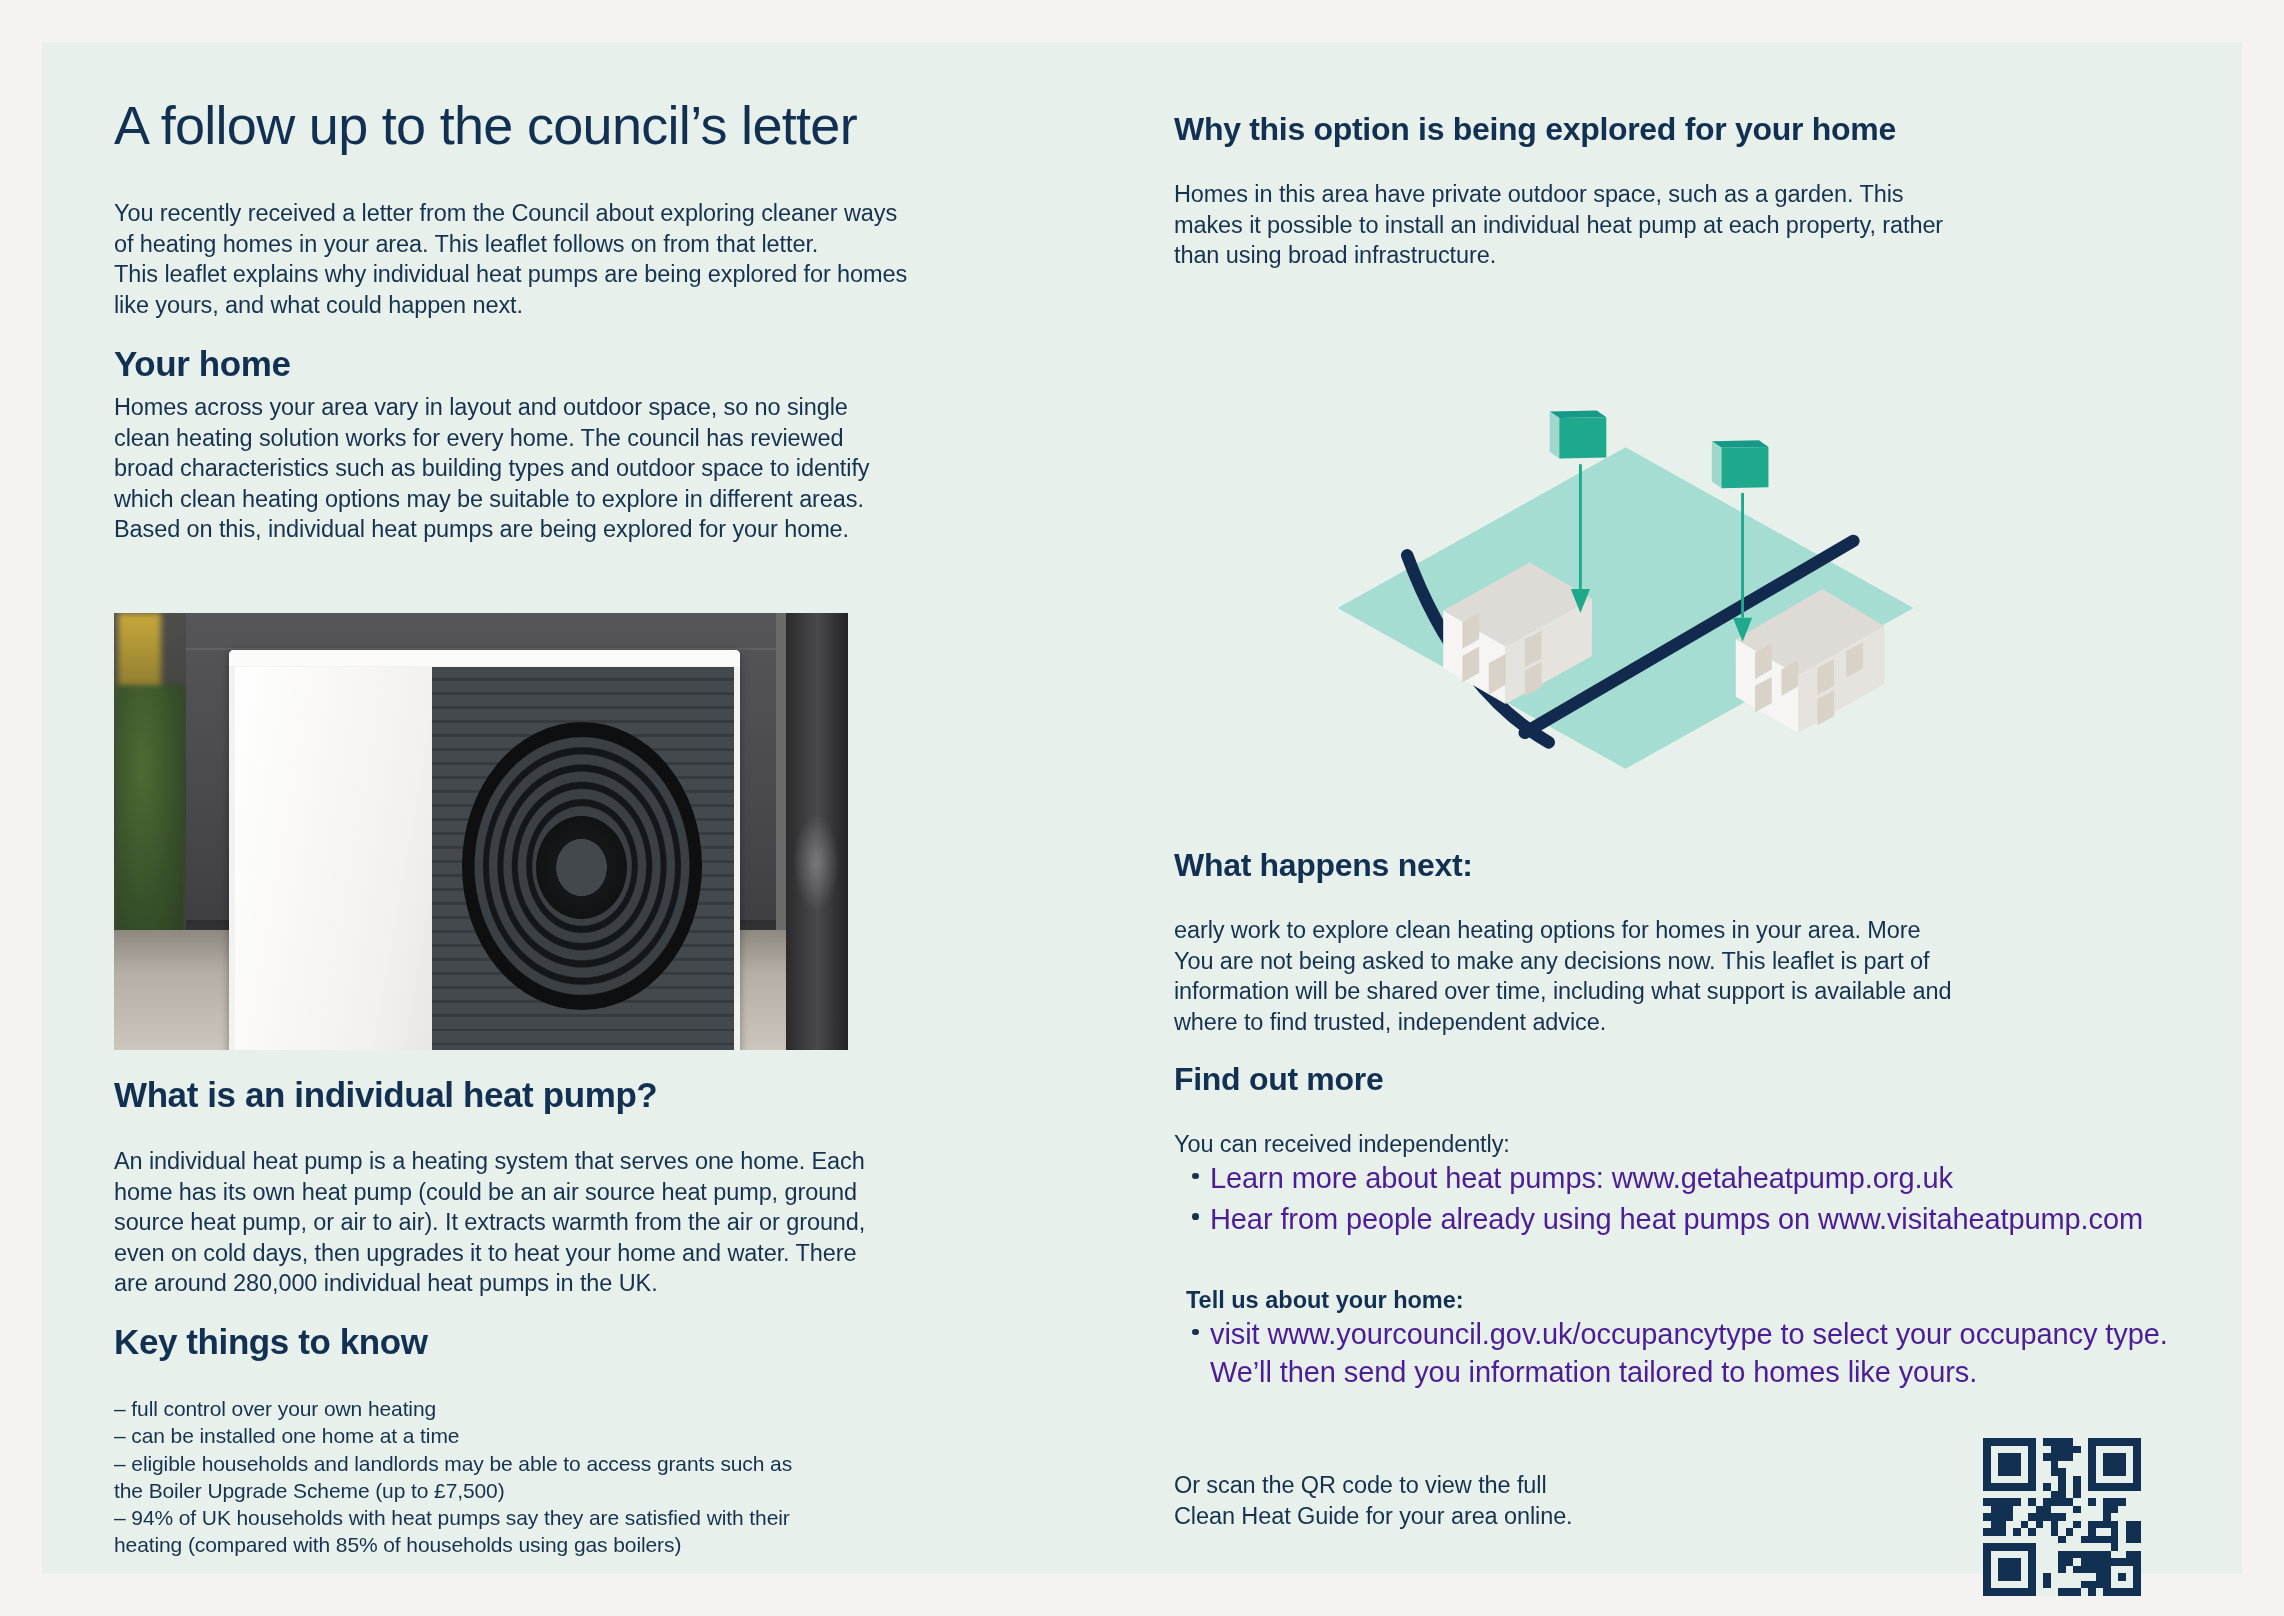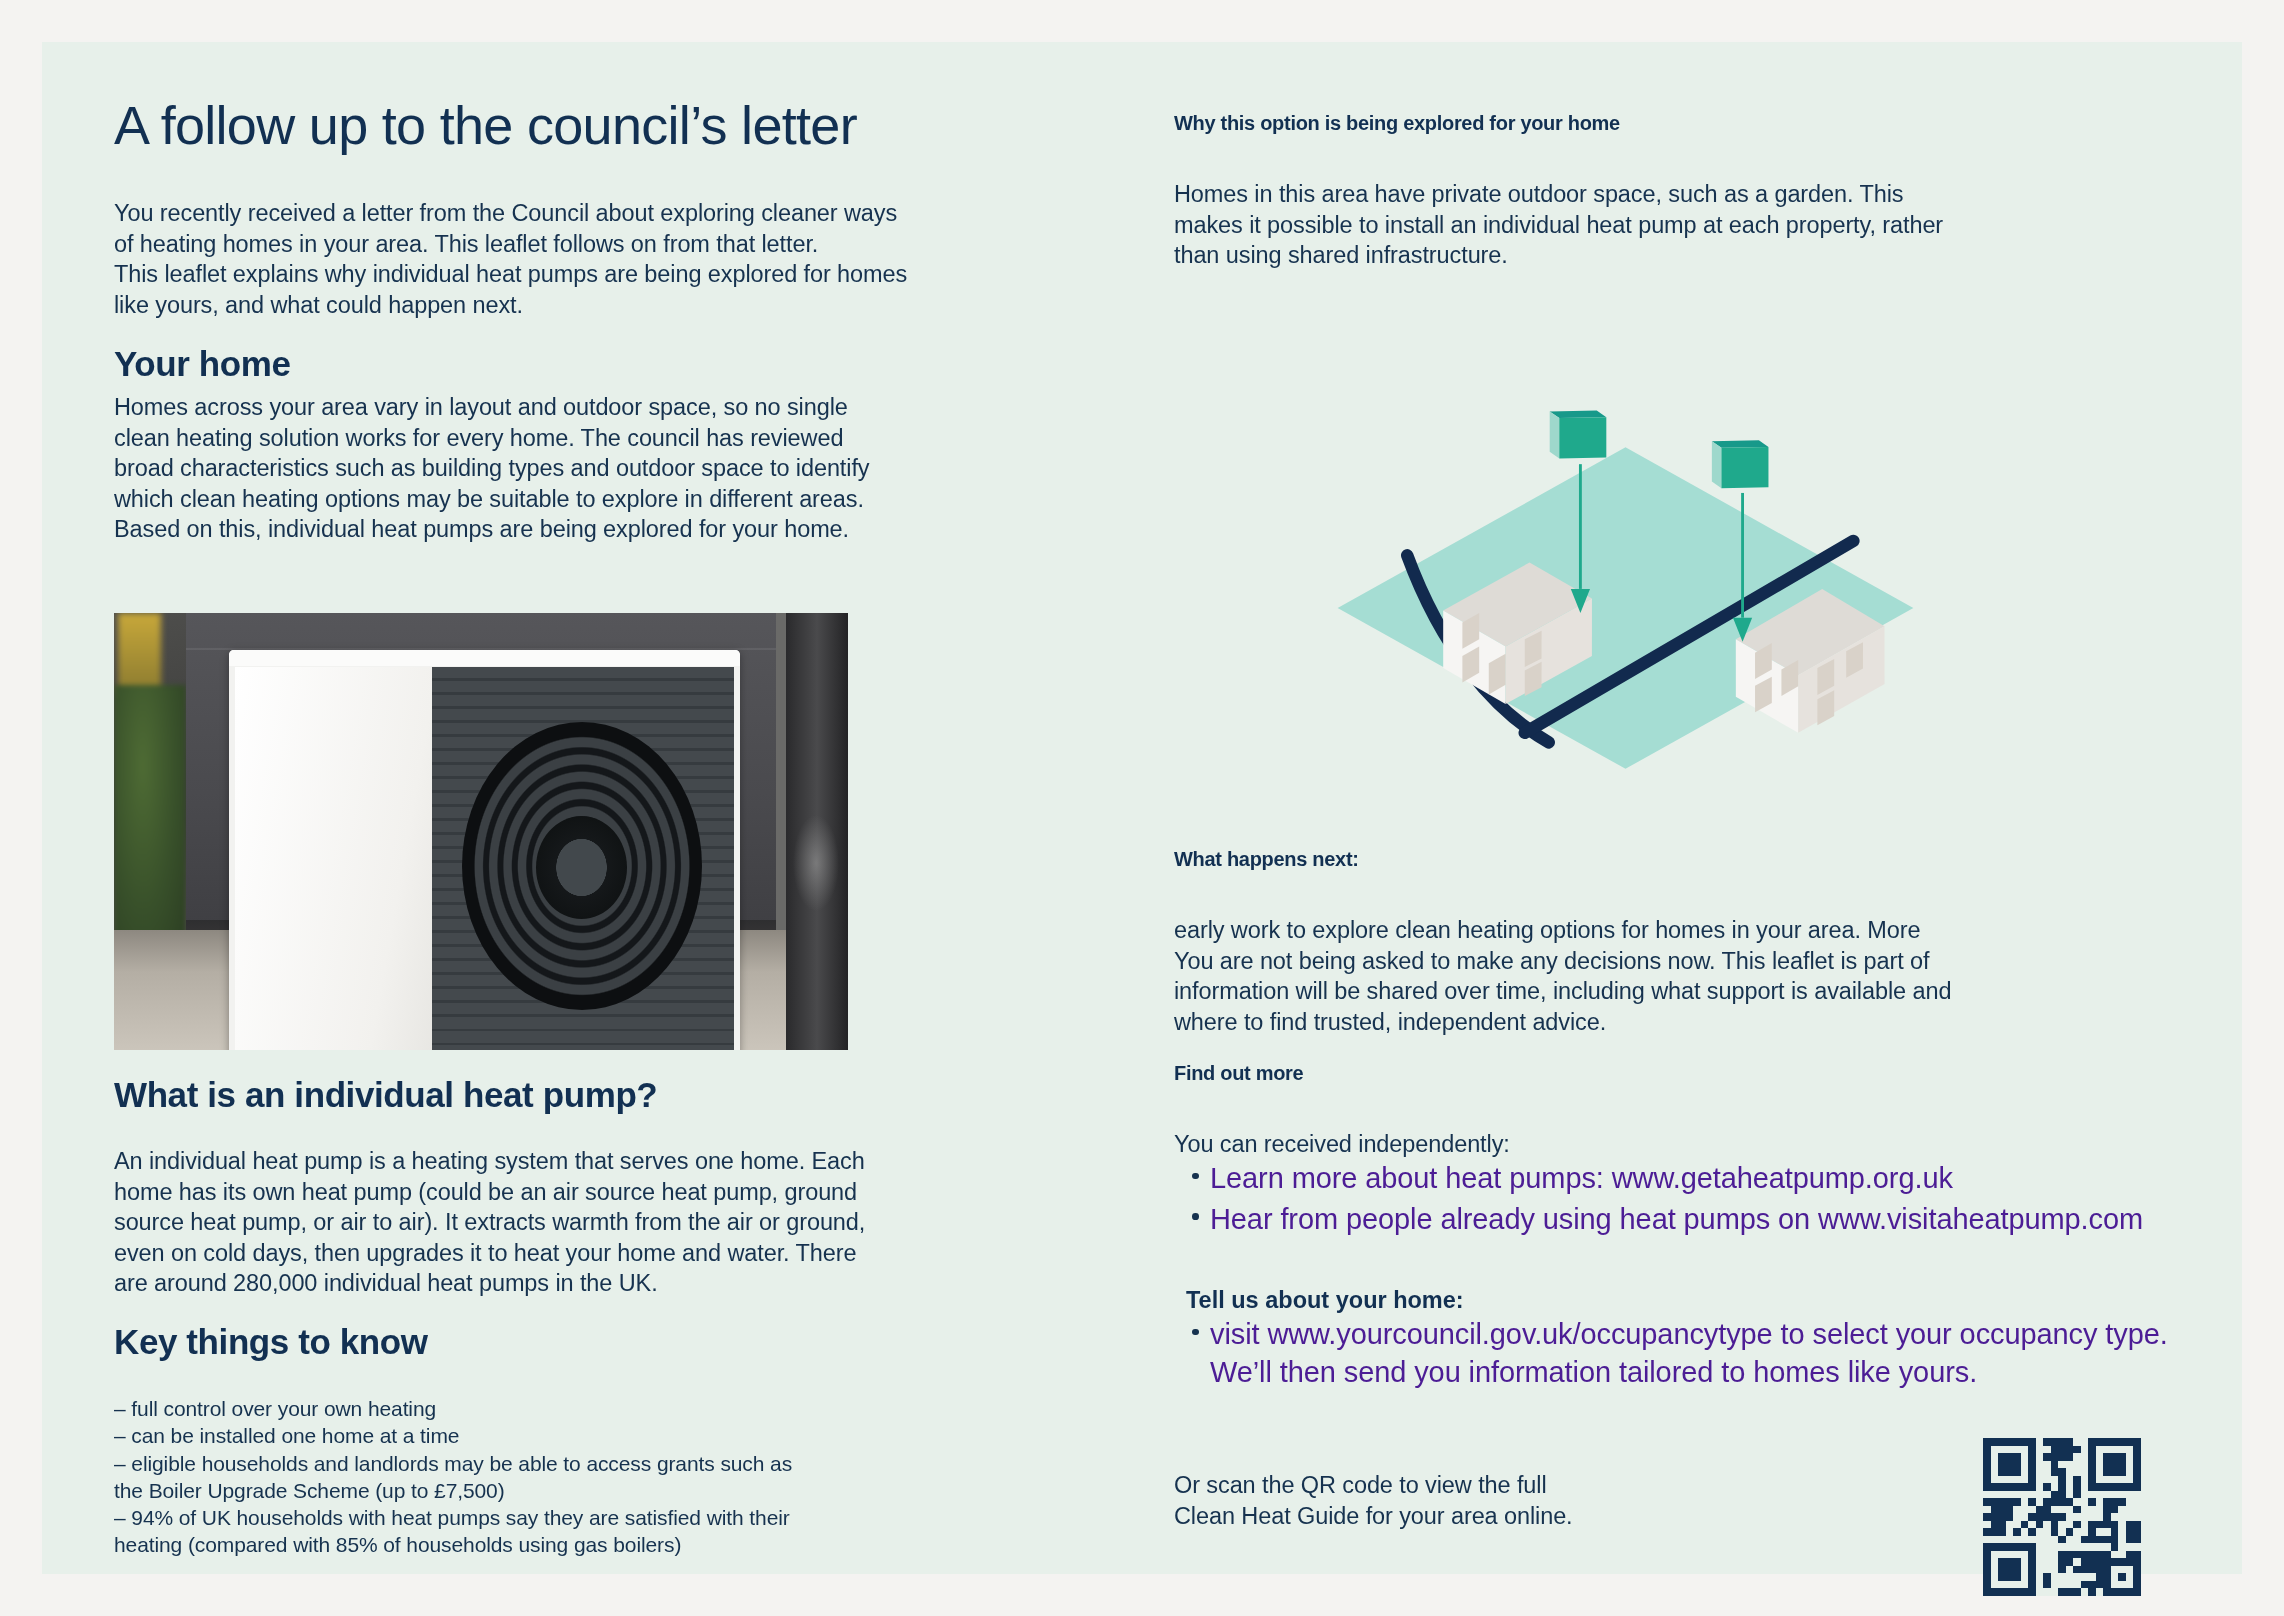--- a/index.html
+++ b/index.html
@@ -21,21 +21,21 @@
 
   h1.title{
     font-size:54px;line-height:1.06;font-weight:400;
     margin:0;letter-spacing:-0.7px;color:#123052;
   }
   h2.sec{
     font-size:35px;line-height:1.1;font-weight:700;
     margin:0;letter-spacing:-0.4px;color:#123052;
   }
   h2.sec-r{
-    font-size:20px;line-height:1.1;font-weight:700;
+    font-size:32px;line-height:1.1;font-weight:700;
     margin:0;letter-spacing:-0.3px;color:#123052;
   }
   p.body{
     font-size:23.5px;line-height:1.30;font-weight:400;
     margin:0;color:#16324f;letter-spacing:-0.1px;
   }
   .dashlist{font-size:21px;line-height:1.30;color:#16324f;letter-spacing:-0.1px;}
   .dashlist div{margin:0;}
 
   ul.bullets{margin:0;padding:0 0 0 36px;list-style:none;}
@@ -171,21 +171,21 @@
     </div>
   </div>
 
   <div class="col col-right">
 
     <h2 class="sec-r" style="position:absolute;top:70px;left:0;width:960px;">Why this option is being explored for your home</h2>
 
     <div style="position:absolute;top:137px;left:0;width:960px;">
       <p class="body">Homes in this area have private outdoor space, such as a garden. This</p>
       <p class="body">makes it possible to install an individual heat pump at each property, rather</p>
-      <p class="body">than using shared infrastructure.</p>
+      <p class="body">than using broad infrastructure.</p>
     </div>
 
     <h2 class="sec-r" style="position:absolute;top:806px;left:0;">What happens next:</h2>
 
     <div style="position:absolute;top:873px;left:0;width:960px;">
       <p class="body">early work to explore clean heating options for homes in your area. More</p>
       <p class="body">You are not being asked to make any decisions now. This leaflet is part of</p>
       <p class="body">information will be shared over time, including what support is available and</p>
       <p class="body">where to find trusted, independent advice.</p>
     </div>

